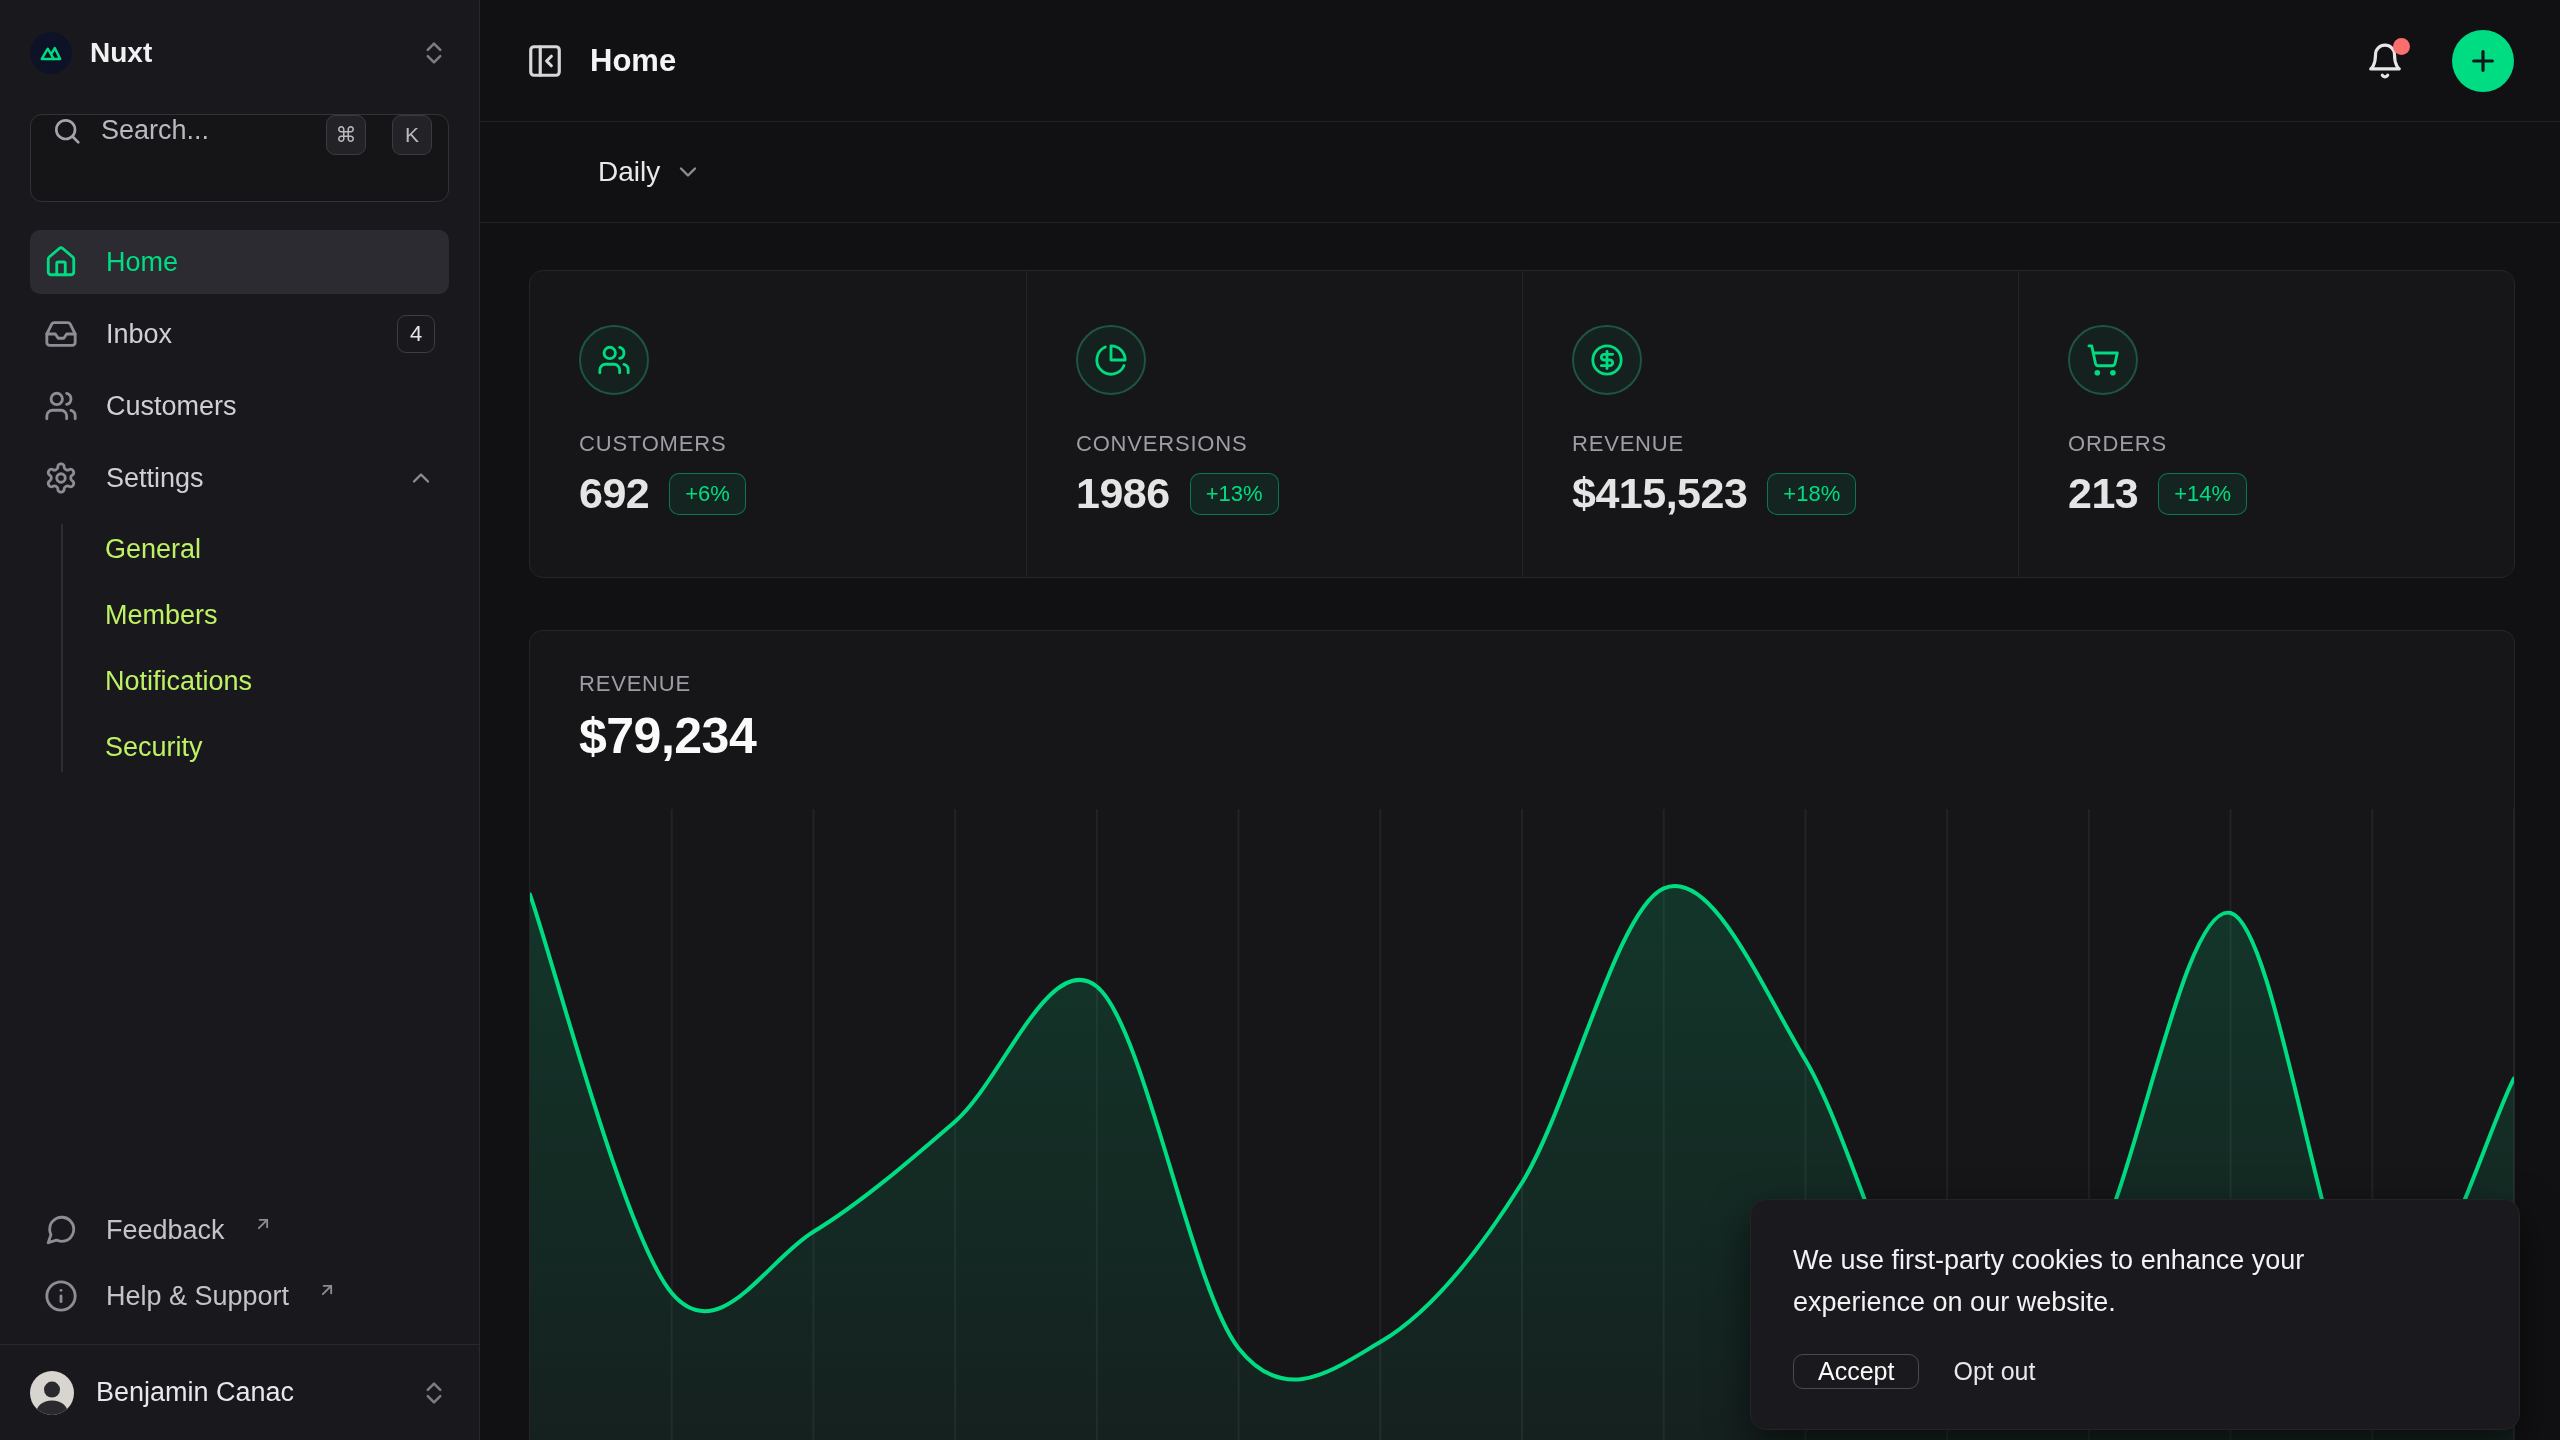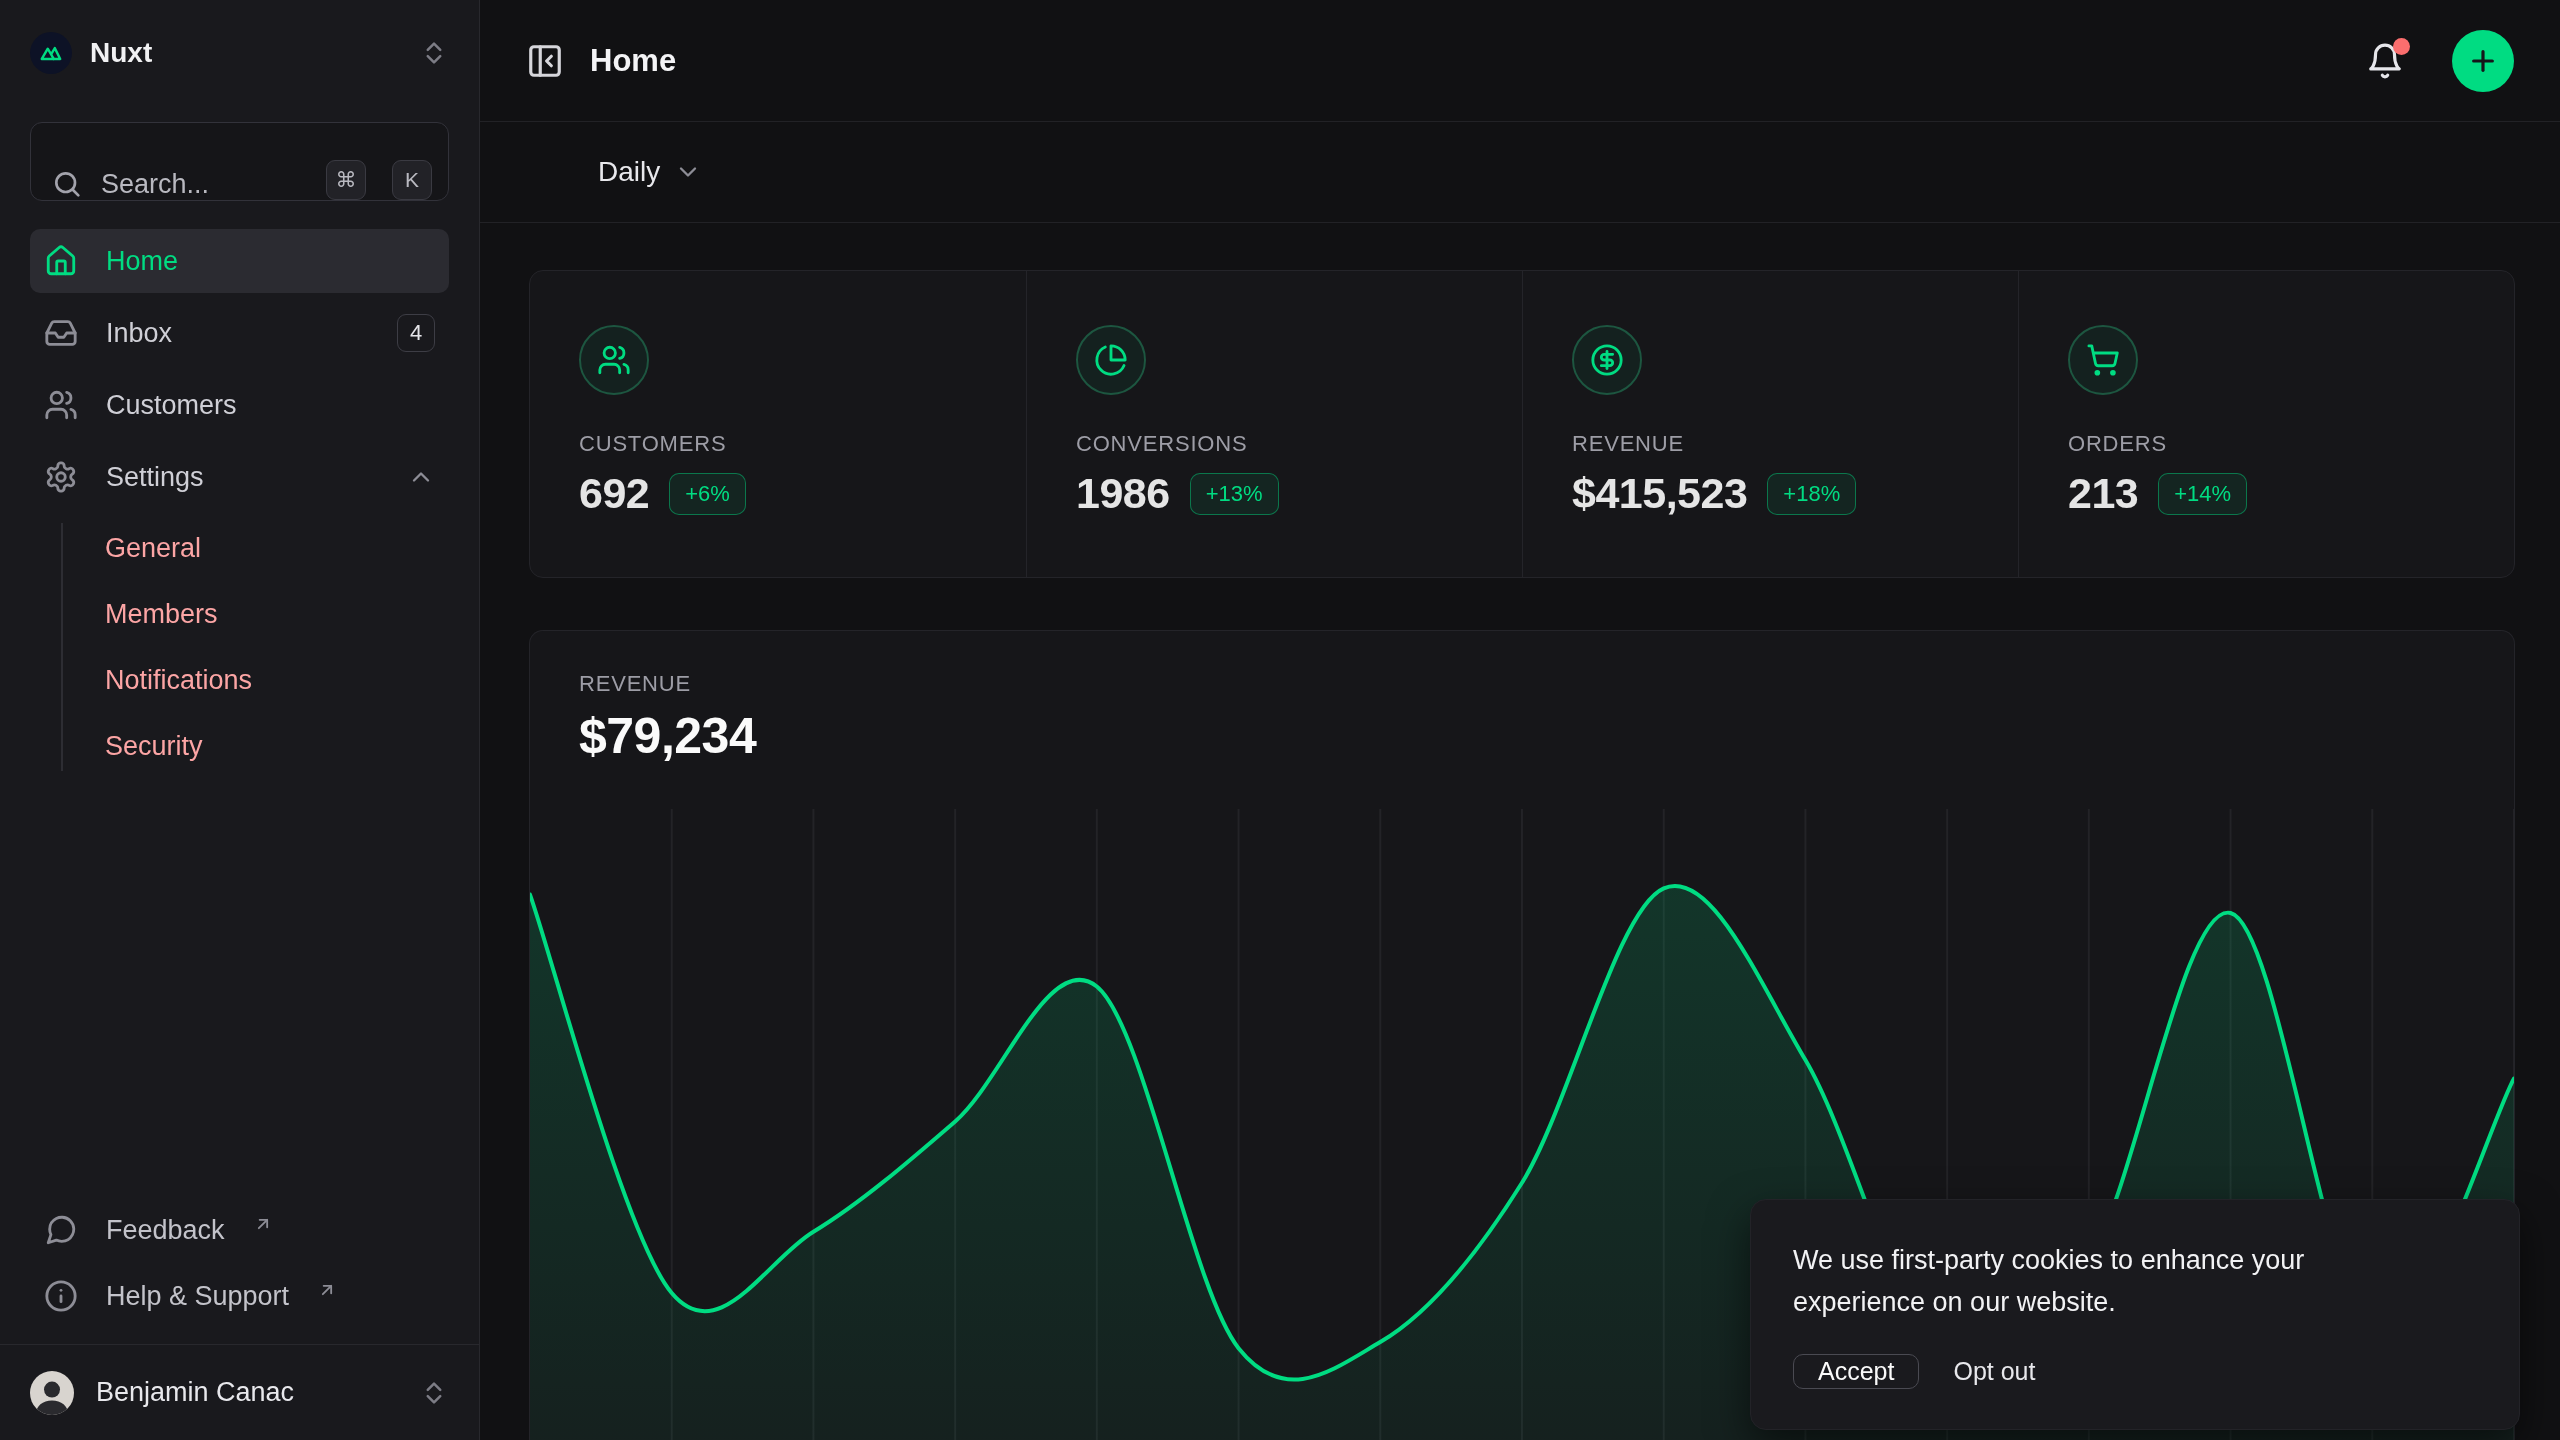--- a/index.html
+++ b/index.html
@@ -8,41 +8,41 @@
   .app { position:relative; width:2560px; height:1440px; display:flex; }
 
   
   .sidebar { width:480px; height:100%; background:#19191d; border-right:1px solid #28282d;
     display:flex; flex-direction:column; flex:none; }
   .logo-row { height:106px; display:flex; align-items:center; padding:8px 30px; gap:18px; }
   .logo-mark { width:42px; height:42px; border-radius:50%; background:#0d1226;
     display:flex; align-items:center; justify-content:center; flex:none; }
   .logo-name { font-size:28px; font-weight:600; color:#f1f1f3; flex:1; }
   .selector-icon { color:#7c7c85; }
-  .search-box { margin:16px 30px 0; height:79px; border:1px solid #32323a; background:#151518;
-    border-radius:12px; display:flex; align-items:flex-end; padding:0 16px 0 20px; gap:18px; cursor:text; }
+  .search-box { margin:8px 30px 0; height:88px; border:1px solid #32323a; background:#151518;
+    border-radius:12px; display:flex; align-items:flex-start; padding:0 16px 0 20px; gap:18px; cursor:text; }
   .search-box .mag { color:#a3a3ac; flex:none; }
   .search-placeholder { flex:1; font-size:27px; color:#b9b9c0; }
   .kbd { min-width:40px; height:40px; border:1px solid #3a3a42; background:#222227; border-radius:9px;
     display:flex; align-items:center; justify-content:center; font-size:21px; color:#b9b9c0; padding:0 8px; }
   .kbd + .kbd { margin-left:8px; }
 
   .nav { margin-top:28px; padding:0 30px; display:flex; flex-direction:column; gap:8px; }
   .nav-item { height:64px; border-radius:10px; display:flex; align-items:center; gap:26px;
     padding:0 14px; font-size:27px; color:#cfcfd6; cursor:pointer; }
   .nav-item .nav-ic { width:36px; color:#8d8d96; display:flex; flex:none; }
   .nav-item.active { background:#2b2b31; color:#00dc82; }
   .nav-item.active .nav-ic { color:#00dc82; }
   .nav-item .grow { flex:1; }
   .count-badge { min-width:38px; height:38px; border:1px solid #3d3d45; border-radius:9px;
     display:flex; align-items:center; justify-content:center; font-size:22px; color:#e4e4e9; }
   .chev { color:#8d8d96; }
   .sub-list { position:relative; padding-left:75px; display:flex; flex-direction:column; gap:4px; }
   .sub-list:before { content:""; position:absolute; left:31px; top:6px; bottom:6px; width:2px; background:#2d2d33; }
-  .sub-item { height:62px; display:flex; align-items:center; font-size:27px; color:#fca5a5; cursor:pointer; border-radius:8px; }
+  .sub-item { height:62px; display:flex; align-items:center; font-size:27px; color:#bef264; cursor:pointer; border-radius:8px; }
 
   .sidebar-spacer { flex:1; }
   .footer-links { padding:0 30px 18px; display:flex; flex-direction:column; gap:6px; }
   .footer-link { height:60px; display:flex; align-items:center; gap:26px; padding:0 14px;
     font-size:27px; color:#c3c3ca; cursor:pointer; border-radius:10px; }
   .footer-link .nav-ic { width:36px; color:#8d8d96; display:flex; flex:none; }
   .ext-arrow { color:#8d8d96; margin-left:2px; align-self:flex-start; margin-top:14px; }
   .user-row { border-top:1px solid #28282d; height:96px; display:flex; align-items:center;
     padding:0 30px; gap:22px; cursor:pointer; }
   .avatar { width:44px; height:44px; border-radius:50%; background:#d8d4cf; overflow:hidden;

